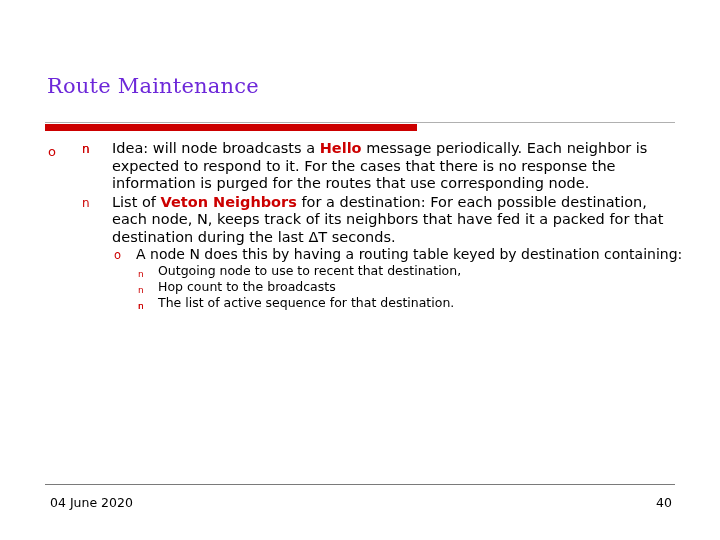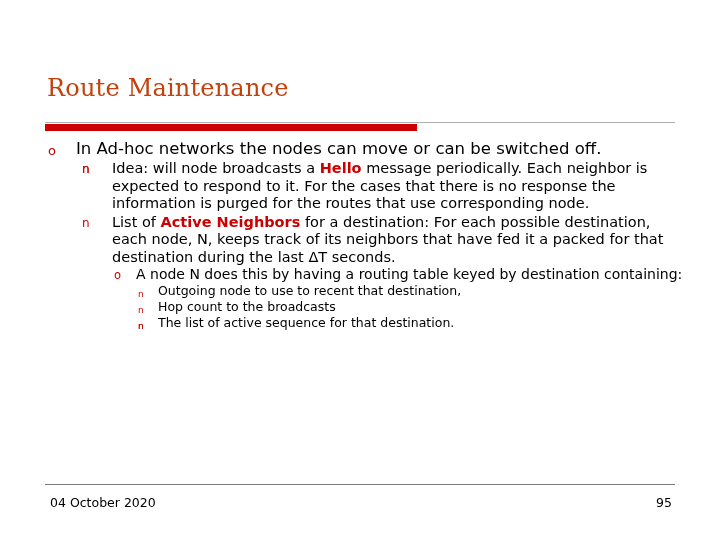--- a/index.html
+++ b/index.html
@@ -17,22 +17,22 @@
     position: relative;
     width: 720px;
     height: 540px;
     box-sizing: border-box;
   }
   .title {
     position: absolute;
     left: 47px;
     top: 74px;
     font-family: "DejaVu Serif", serif;
-    font-size: 24px;
-    color: #c2410c;
+    font-size: 21px;
+    color: #6d28d9;
     letter-spacing: 0.2px;
   }
   .title-rule {
     position: absolute;
     left: 45px;
     top: 122px;
     width: 630px;
     height: 1px;
     background: #b0b0b0;
   }
@@ -185,35 +185,34 @@
 <div class="slide">
 
   <div class="title">Route Maintenance</div>
   <div class="title-rule"></div>
   <div class="title-bar"></div>
 
   <div class="content">
     <ul class="lvl">
       <li class="l1">
         <span class="bullet">o</span>
-        <span>In Ad-hoc networks the nodes can move or can be switched off.</span>
 
         <ul class="lvl l2wrap">
           <li class="l2">
             <span class="bullet">n</span>
           </li>
 
           <li class="l2">
             <span class="bullet">n</span>
             <span>Idea: will node broadcasts a </span><span class="hl">Hello</span><span> message periodically. Each neighbor is expected to respond to it. For the cases that there is no response the information is purged for the routes that use corresponding node.</span>
           </li>
 
           <li class="l2">
             <span class="bullet">n</span>
-            <span>List of </span><span class="hl">Active Neighbors</span><span> for a destination: For each possible destination, each node, N, keeps track of its neighbors that have fed it a packed for that destination during the last ΔT seconds.</span>
+            <span>List of </span><span class="hl">Veton Neighbors</span><span> for a destination: For each possible destination, each node, N, keeps track of its neighbors that have fed it a packed for that destination during the last ΔT seconds.</span>
 
             <ul class="lvl l3wrap">
               <li class="l3">
                 <span class="bullet">o</span>
                 <span>A node N does this by having a routing table keyed by destination containing:</span>
 
                 <ul class="lvl l4wrap">
                   <li class="l4">
                     <span class="bullet">n</span>
                     <span>Outgoing node to use to recent that destination,</span>
@@ -233,18 +232,18 @@
               </li>
             </ul>
           </li>
         </ul>
       </li>
     </ul>
   </div>
 
   <div class="footer-rule"></div>
   <div class="footer">
-    <span class="date">04 October 2020</span>
+    <span class="date">04 June 2020</span>
     <span class="author">Veton Këpuska</span>
-    <span class="pageno">95</span>
+    <span class="pageno">40</span>
   </div>
 
 </div>
 
 </body></html>

